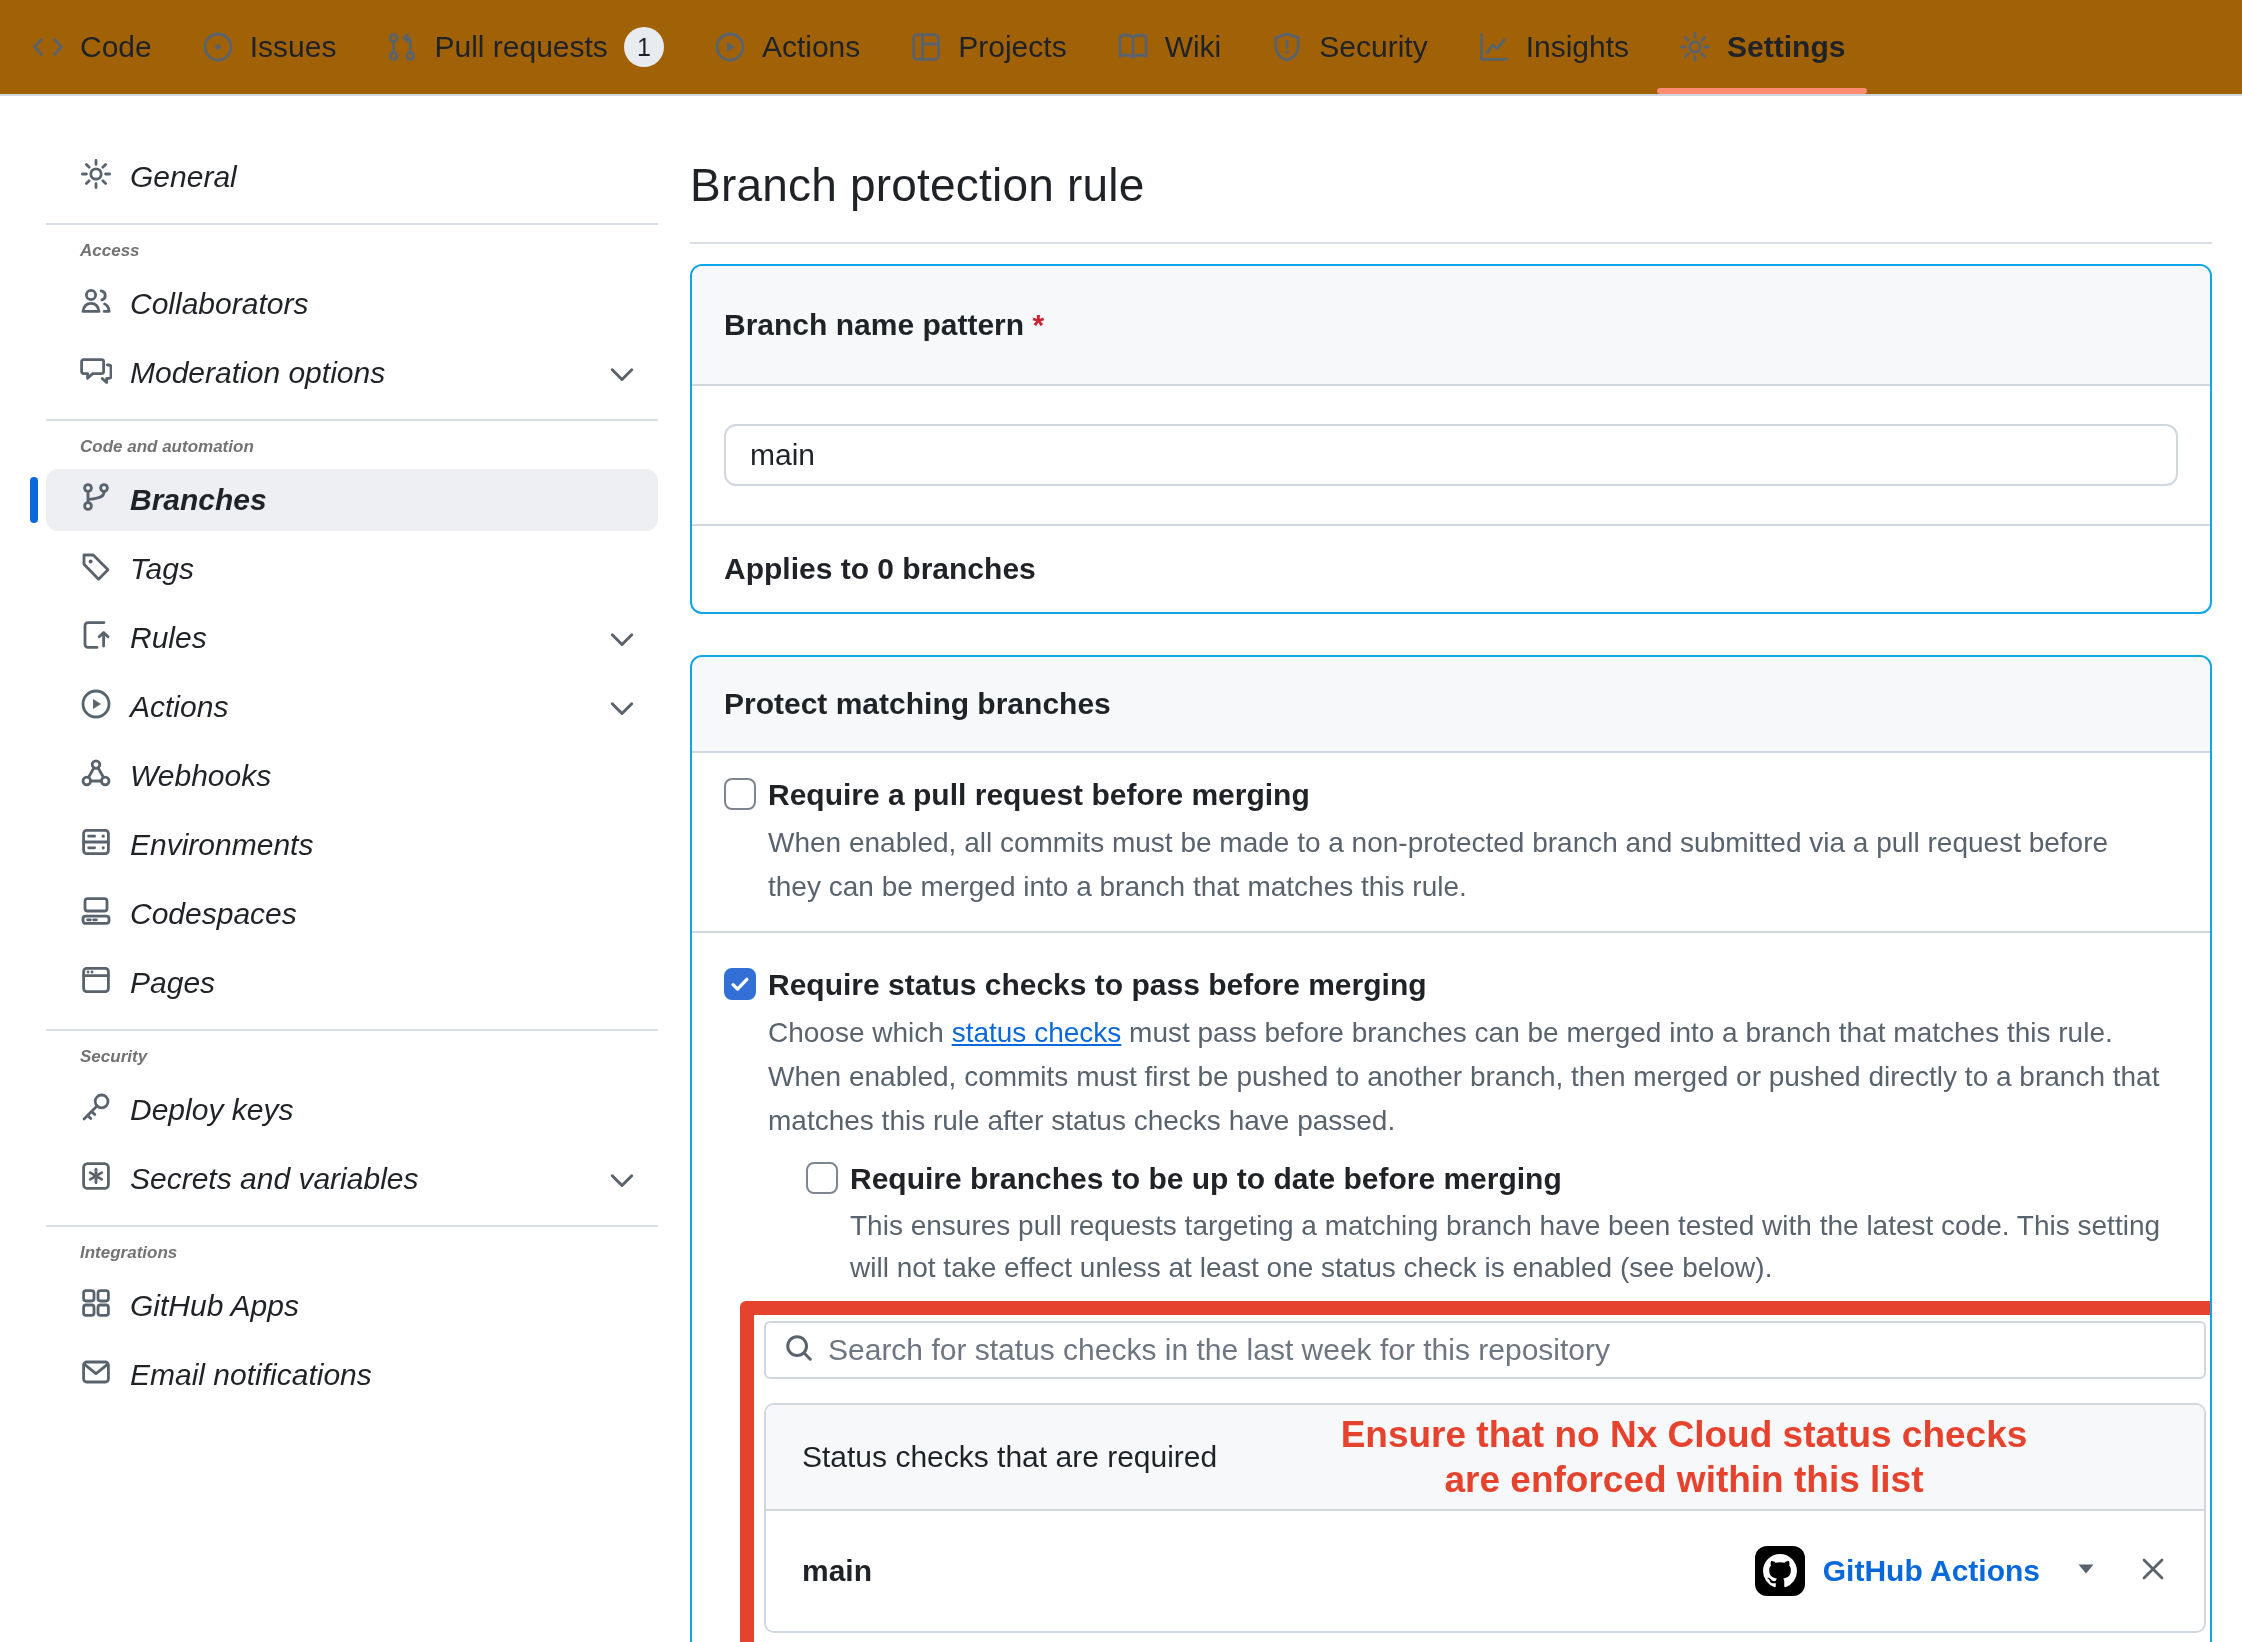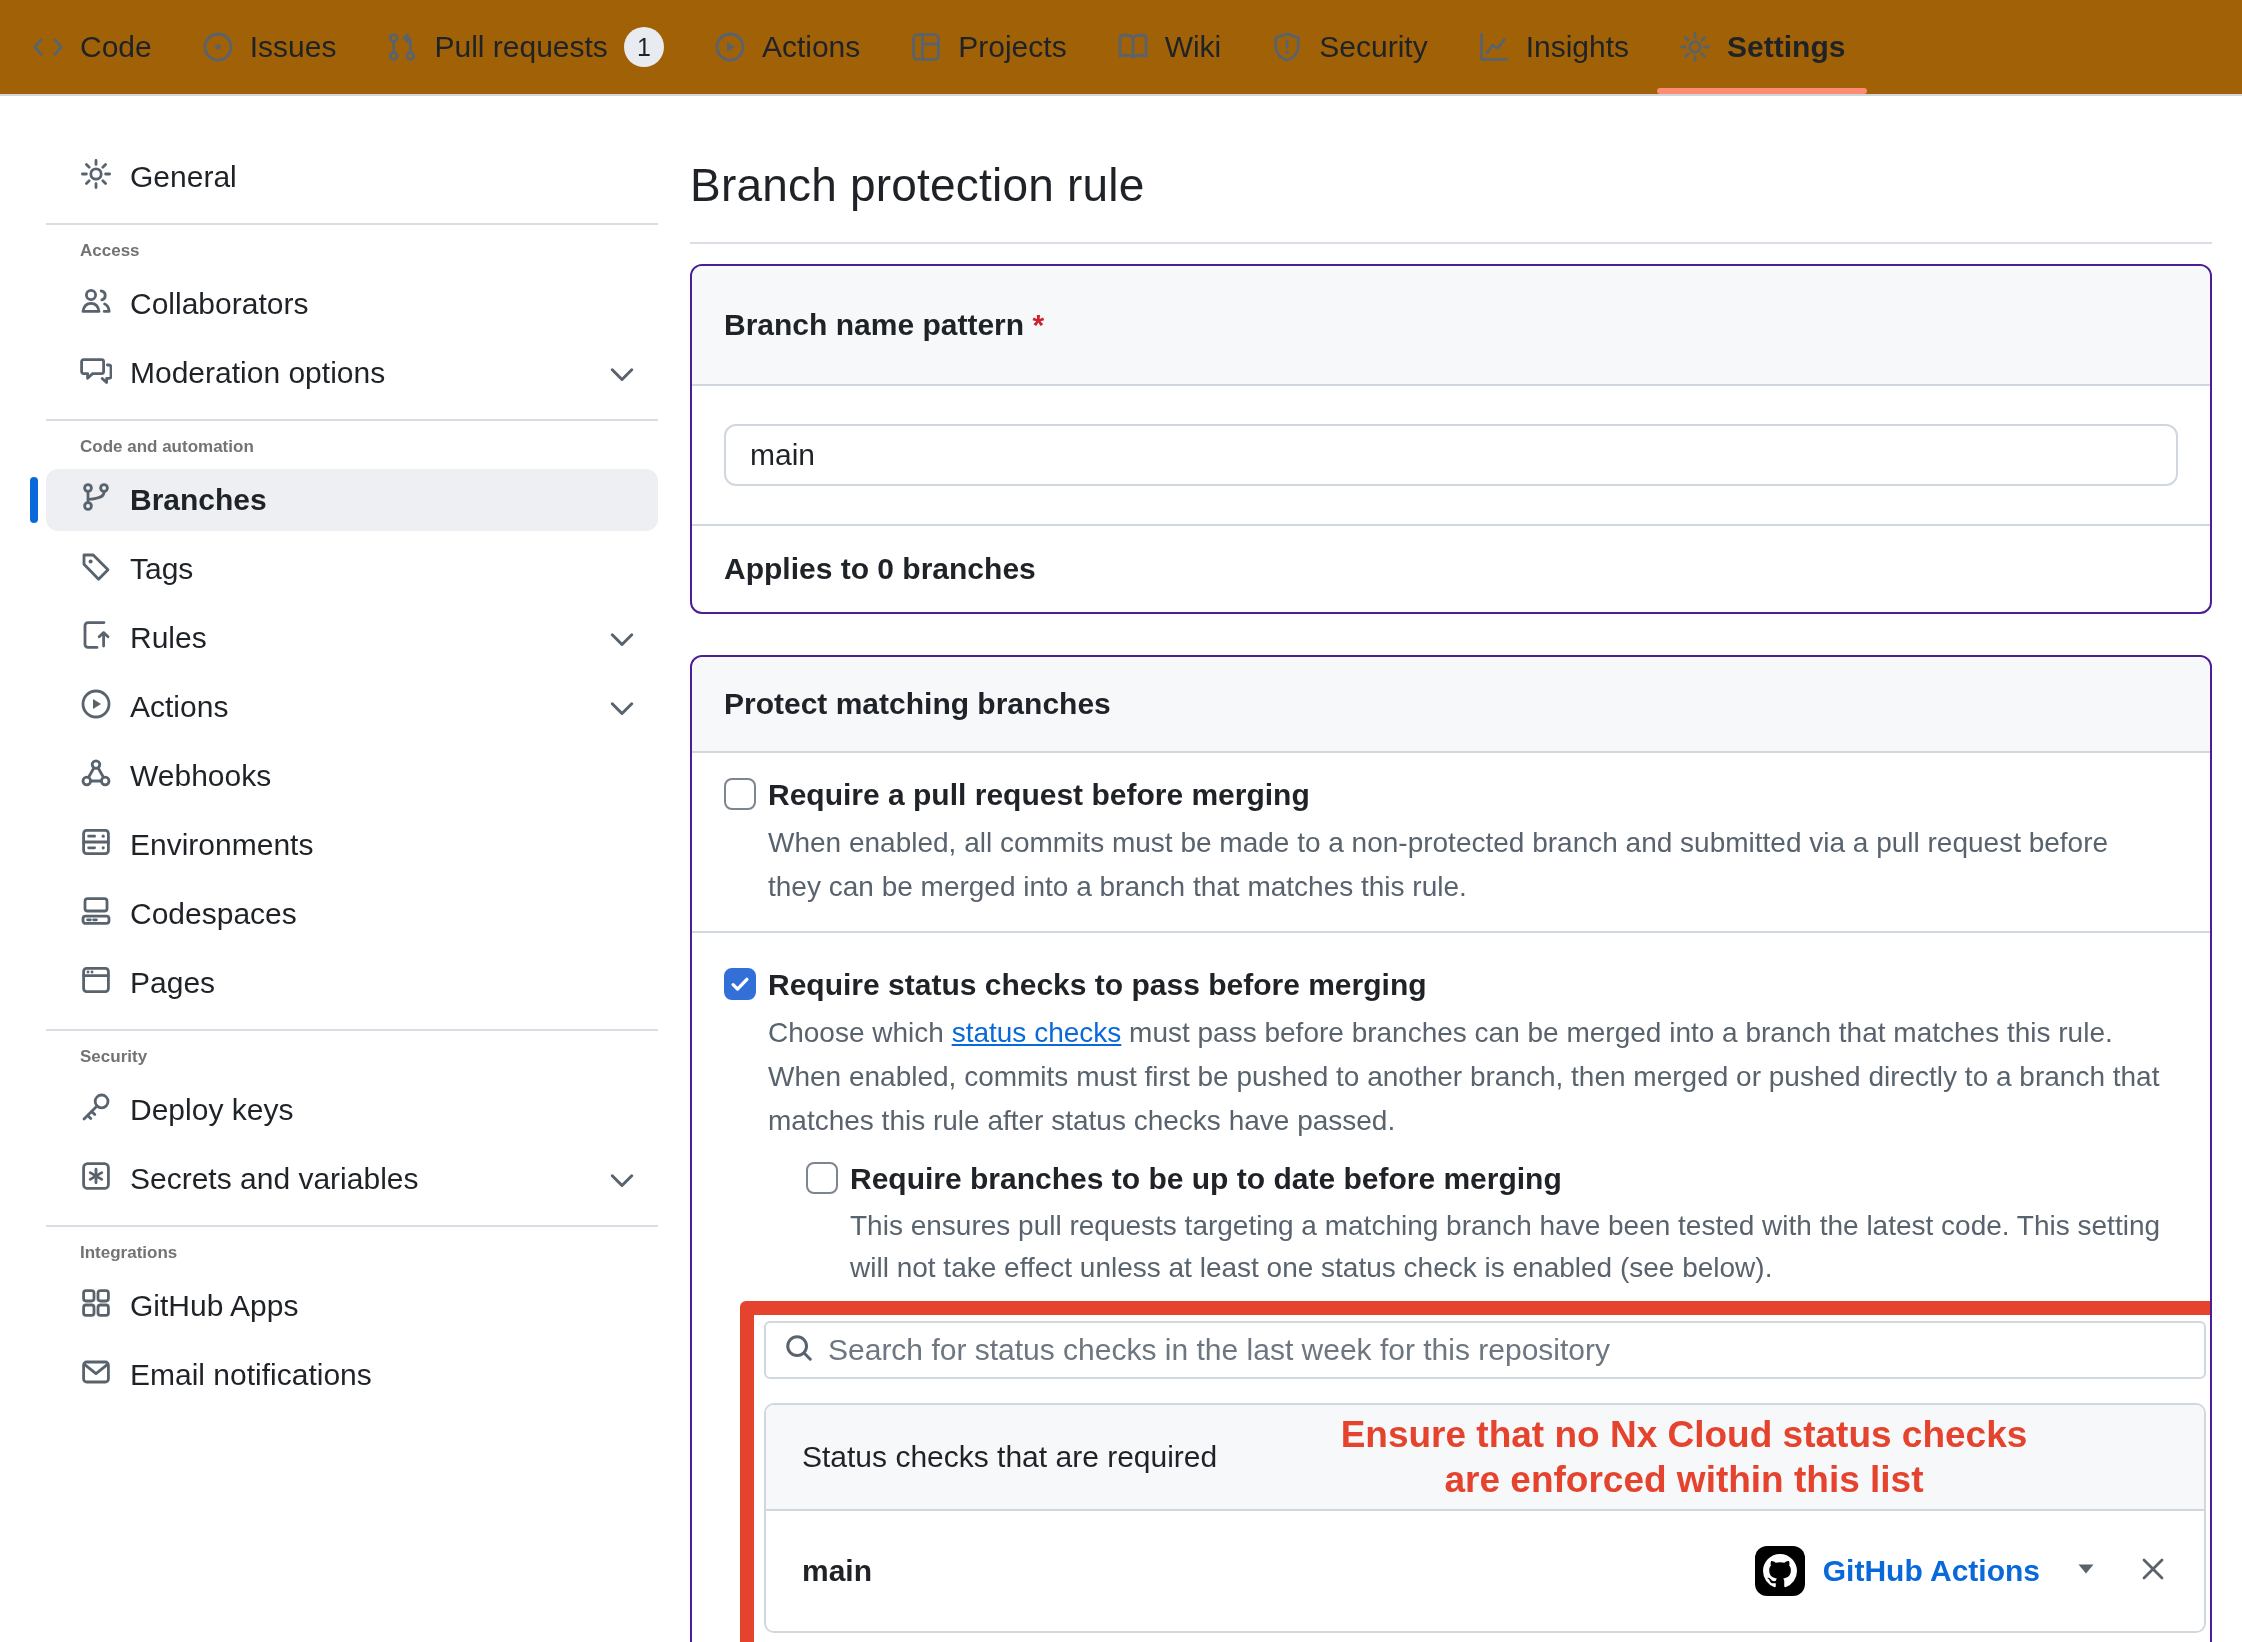--- a/index.html
+++ b/index.html
@@ -18,29 +18,29 @@
 
   
   .sidebar { position:absolute; top:146px; left:30px; width:628px; }
   .side-item { height:62px; border-radius:12px; display:flex; align-items:center; padding:0 24px 0 34px; font-size:30px; color:#1f2328; margin-bottom:7px; position:relative; cursor:pointer; }
   .side-item .silbl { margin-left:18px; flex:1; white-space:nowrap; }
   .side-item svg { flex:none; }
   .side-item.active { background:#edeff2; font-weight:600; }
   .side-item.active:before { content:""; position:absolute; left:-16px; top:8px; bottom:8px; width:8px; border-radius:6px; background:#0969da; }
   .side-divider { border-top:2px solid #d8dee4; margin:15px 0 15px 0; }
   .side-head { font-size:17px; font-weight:700; color:#737373; padding-left:34px; margin:16px 0 12px 0; }
-  .sidebar-wrap-active { margin-left:16px; margin-right:0; }
+  .sidebar-wrap-active { margin-left:16px; margin-right:0;font-style:italic; }
   .chev { margin-left:auto; }
 
   
   .main { position:absolute; left:690px; top:0; width:1522px; }
   .page-title { position:absolute; top:158px; left:0; font-size:46px; font-weight:400; color:#1f2328; letter-spacing:0.2px; }
   .title-divider { position:absolute; top:242px; left:0; width:1522px; border-top:2px solid #d8dee4; }
 
-  .card { position:absolute; left:0; width:1522px; background:#fff; border:2px solid #4c1d95; border-radius:12px; }
+  .card { position:absolute; left:0; width:1522px; background:#fff; border:2px solid #0ea5e9; border-radius:12px; }
   .card-header { background:#f6f8fa; border-bottom:2px solid #d0d7de; border-radius:10px 10px 0 0; padding:42px 32px; font-size:30px; font-weight:700; color:#1f2328; }
   .req { color:#cf222e; font-weight:700; }
 
   .card1 { top:264px; }
   .card1-body { padding:38px 32px; }
   .txt-input { width:100%; height:62px; border:2px solid #d0d7de; border-radius:12px; font-size:30px; color:#1f2328; padding:0 24px; font-family:inherit; background:#fff; outline:none; }
   .card1-foot { border-top:2px solid #d0d7de; padding:26px 32px; font-size:30px; font-weight:700; }
 
   .card2 { top:655px; height:1200px; overflow:hidden; }
   .card2 .card-header { padding:30px 32px; }

